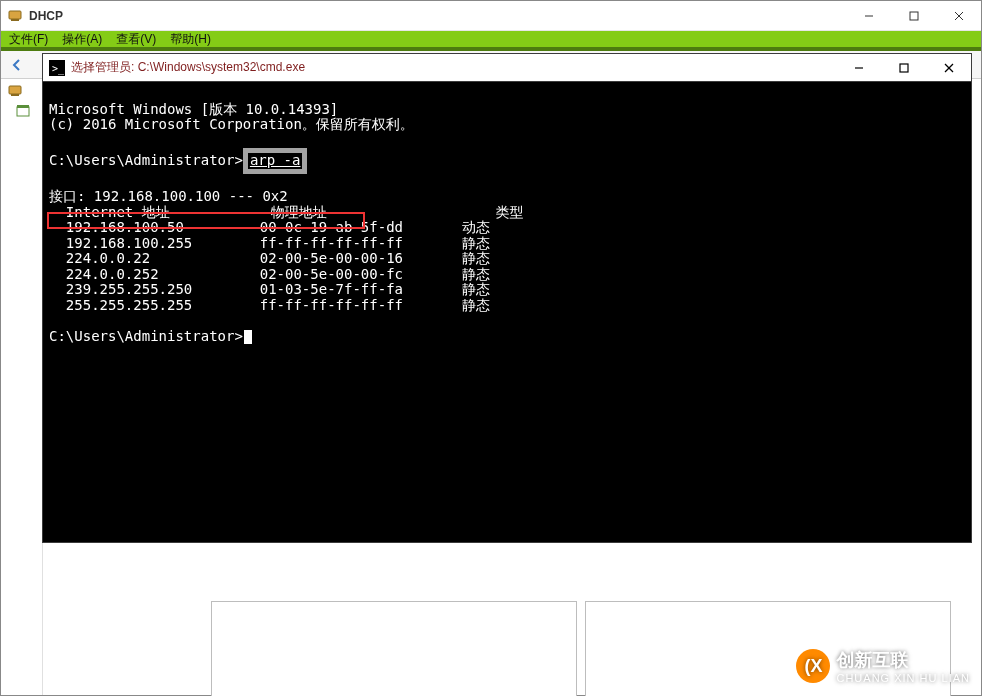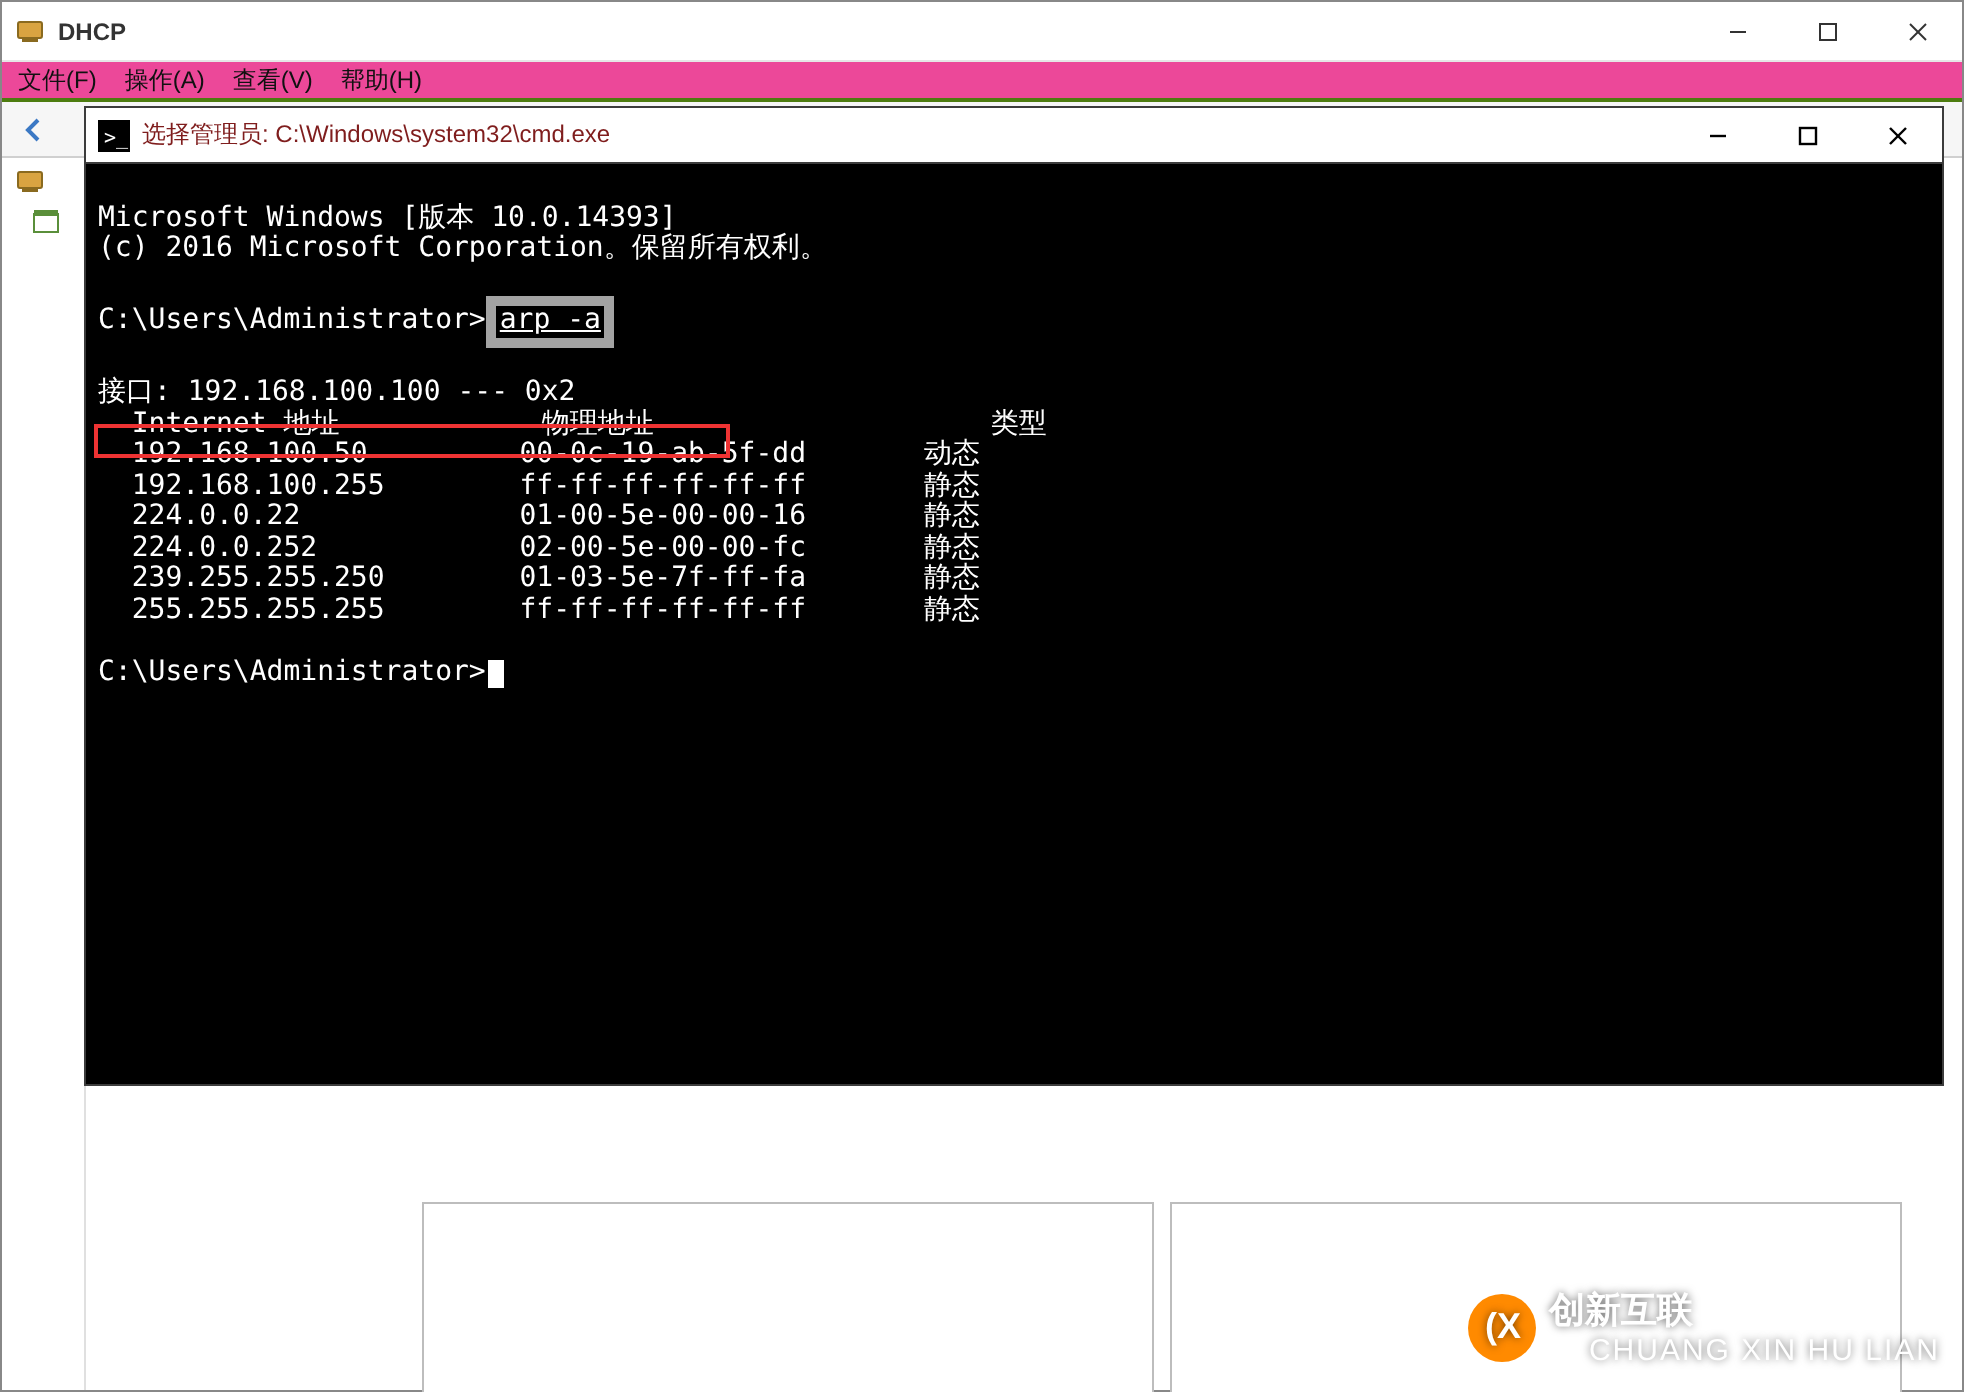--- a/index.html
+++ b/index.html
@@ -5,21 +5,21 @@
   * { box-sizing: border-box; margin: 0; padding: 0; }
   html, body { width: 982px; height: 696px; overflow: hidden; font-family: "Segoe UI", Tahoma, sans-serif; background: #fff; }
   
   .outer-window { position: absolute; left: 0; top: 0; width: 982px; height: 696px; background: #fff; border: 1px solid #888; }
   .outer-titlebar { height: 30px; display: flex; align-items: center; background: #fff; border-bottom: 1px solid #e6e6e6; font-weight: bold; }
   .outer-titlebar .icon16 { width: 16px; height: 16px; margin: 0 6px; }
   .outer-titlebar .title { font-size: 12px; color: #333; flex: 1; }
   .win-controls { display: flex; height: 30px; }
   .win-btn { width: 45px; height: 30px; display: flex; align-items: center; justify-content: center; font-size: 12px; color: #333; }
   .win-btn svg { width: 10px; height: 10px; }
-  .menubar { height: 20px; display: flex; align-items: center; gap: 14px; padding-left: 8px; font-size: 12px; color: #111; background: #ec4899; border-bottom: 2px solid #4d7c0f; }
+  .menubar { height: 20px; display: flex; align-items: center; gap: 14px; padding-left: 8px; font-size: 12px; color: #111; background: #84cc16; border-bottom: 4px solid #4d7c0f; }
   .toolbar { height: 28px; display: flex; align-items: center; padding-left: 4px; gap: 4px; background: #f6f6f6; border-bottom: 1px solid #d0d0d0; }
   .tb-btn { width: 24px; height: 22px; display: flex; align-items: center; justify-content: center; border: 1px solid transparent; }
   .tb-btn svg { width: 14px; height: 14px; }
   .outer-body { position: relative; height: calc(100% - 30px - 20px - 28px); background: #fff; }
   .tree-area { position:absolute; left:0; top:0; width:42px; height:100%; border-right:1px solid #e0e0e0; background:#fff; }
   .tree-area .tree-icon { margin:4px 6px; width:16px; height:16px; }
   .content-panels { position:absolute; left:210px; top:522px; width:740px; height:130px; display:flex; gap:8px; }
   .panel { flex:1; border:1px solid #bdbdbd; background:#fff; }
 
   
@@ -28,21 +28,21 @@
   .cmd-titlebar .cmd-icon { width: 16px; height: 16px; margin: 0 6px; }
   .cmd-titlebar .cmd-title { font-size: 12px; color: #7f1d1d; flex: 1; }
   .cmd-body { font-family: "NSimSun","SimSun","Consolas",monospace; font-size: 14px; line-height: 15.5px; color: #fff; background: #000; padding: 4px 0 0 0; height: calc(100% - 28px); white-space: pre; position: relative; }
   .cmd-line { padding-left: 6px; }
   .hl-red { border: 5px solid #a3a3a3; display: inline-block; padding: 0 2px; text-decoration: underline; }
   .hl-red-row { position: absolute; border: 2px solid #e33; }
   .cursor { display:inline-block; background:#fff; width:8px; height:14px; vertical-align: text-bottom; margin-left:1px;}
 
   
   .watermark { position:absolute; right:12px; bottom:12px; display:flex; align-items:center; gap:6px; color:#fff; font-weight:700; font-size:18px; text-shadow:0 0 4px rgba(0,0,0,.6); }
-  .watermark .wm-sub { font-size:15px; font-weight:400; letter-spacing:1px; display:block;margin-left:20px; }
+  .watermark .wm-sub { font-size:11px; font-weight:400; letter-spacing:1px; display:block; }
   .wm-badge { width:34px; height:34px; border-radius:50%; background:#ff8a00; display:flex; align-items:center; justify-content:center; color:#fff; font-weight:900; font-size:18px; }
 </style>
 </head>
 <body>
 
 <div class="outer-window">
   <div class="outer-titlebar">
     <span class="icon16">
       <svg viewBox="0 0 16 16">
           <rect x="2" y="3" width="12" height="8" rx="1" fill="#d9a441" stroke="#8a6a1f"></rect>
@@ -136,21 +136,21 @@
   <div class="cmd-body">
 <span class="cmd-line">Microsoft Windows [版本 10.0.14393]</span>
 <span class="cmd-line">(c) 2016 Microsoft Corporation。保留所有权利。</span>
 <span class="cmd-line"></span>
 <span class="cmd-line"><span>C:\Users\Administrator&gt;</span><span class="hl-red">arp -a</span></span>
 <span class="cmd-line"></span>
 <span class="cmd-line">接口: 192.168.100.100 --- 0x2</span>
 <span class="cmd-line" id="hdr">  Internet 地址            物理地址                    类型</span>
 <span class="cmd-line" id="r1">  192.168.100.50         00-0c-19-ab-5f-dd       动态</span>
 <span class="cmd-line" id="r2">  192.168.100.255        ff-ff-ff-ff-ff-ff       静态</span>
-<span class="cmd-line" id="r3">  224.0.0.22             01-00-5e-00-00-16       静态</span>
+<span class="cmd-line" id="r3">  224.0.0.22             02-00-5e-00-00-16       静态</span>
 <span class="cmd-line" id="r4">  224.0.0.252            02-00-5e-00-00-fc       静态</span>
 <span class="cmd-line" id="r5">  239.255.255.250        01-03-5e-7f-ff-fa       静态</span>
 <span class="cmd-line" id="r6">  255.255.255.255        ff-ff-ff-ff-ff-ff       静态</span>
 <span class="cmd-line"></span>
 <span class="cmd-line"><span>C:\Users\Administrator&gt;</span><span class="cursor"></span></span>
     <div class="hl-red-row" id="rowbox" style="left: 4px; top: 130px; height: 17px; width: 318.2px;"></div>
   </div>
 </div>
 
 <div class="watermark">

